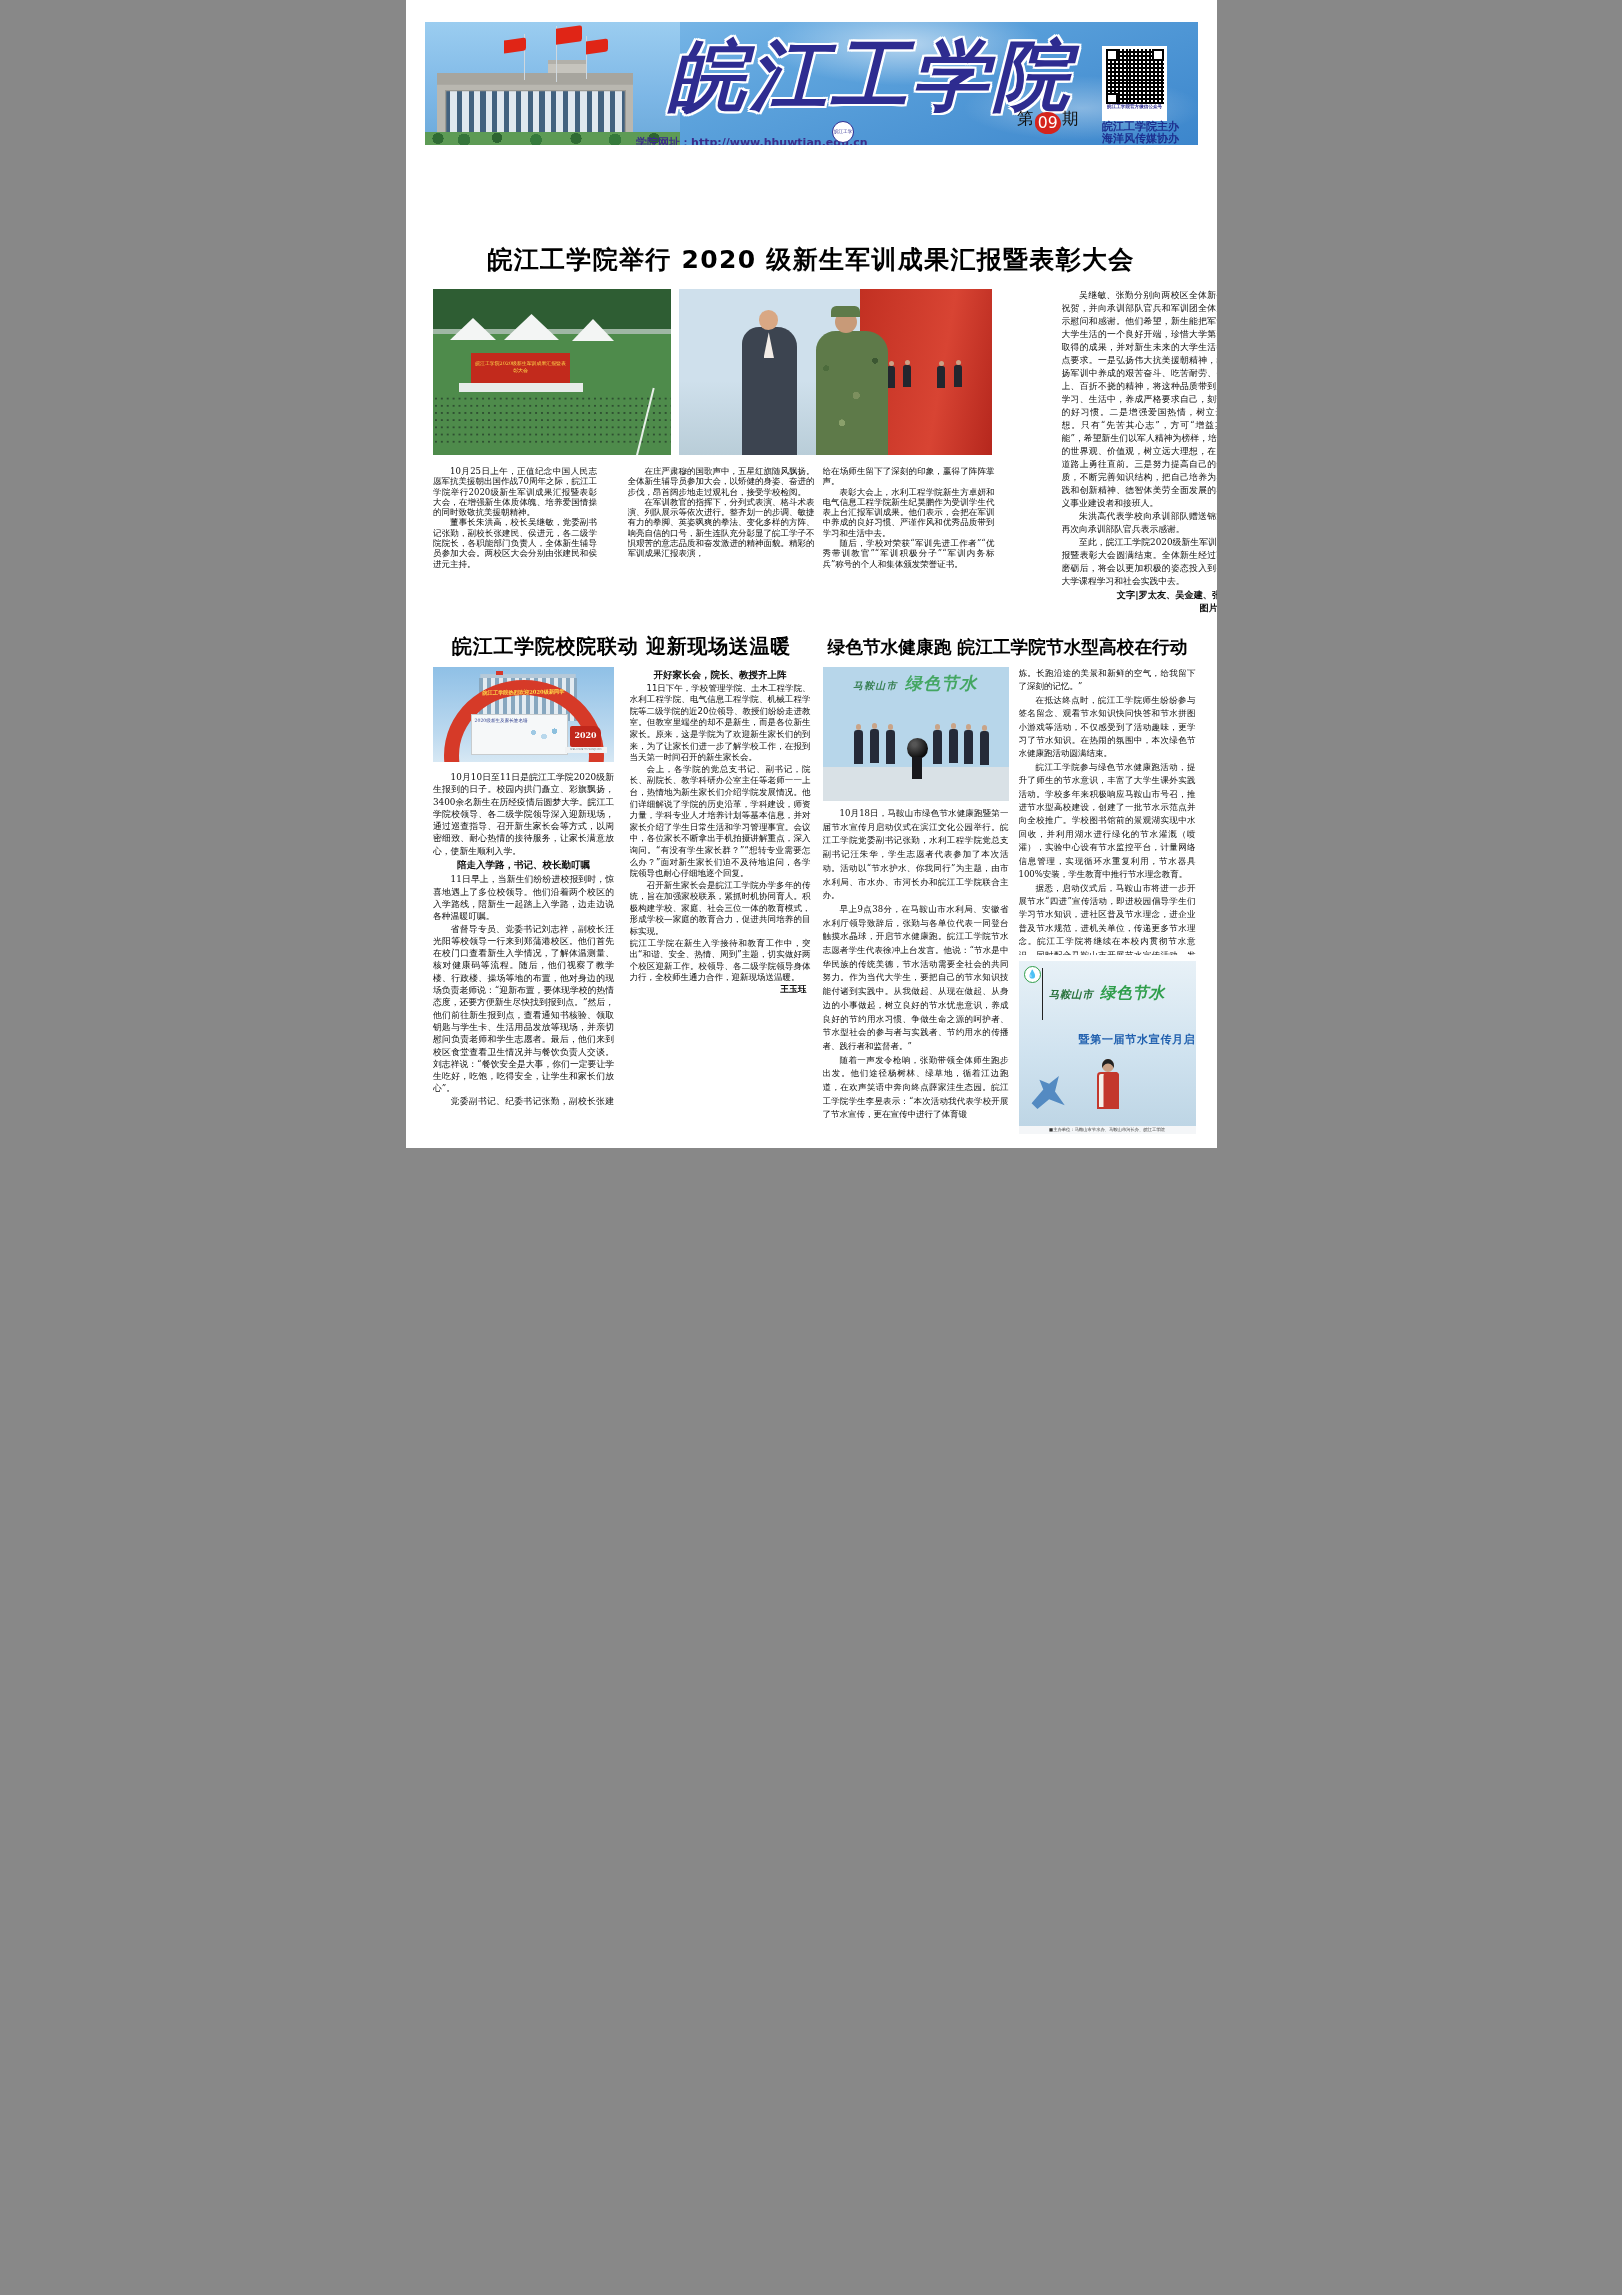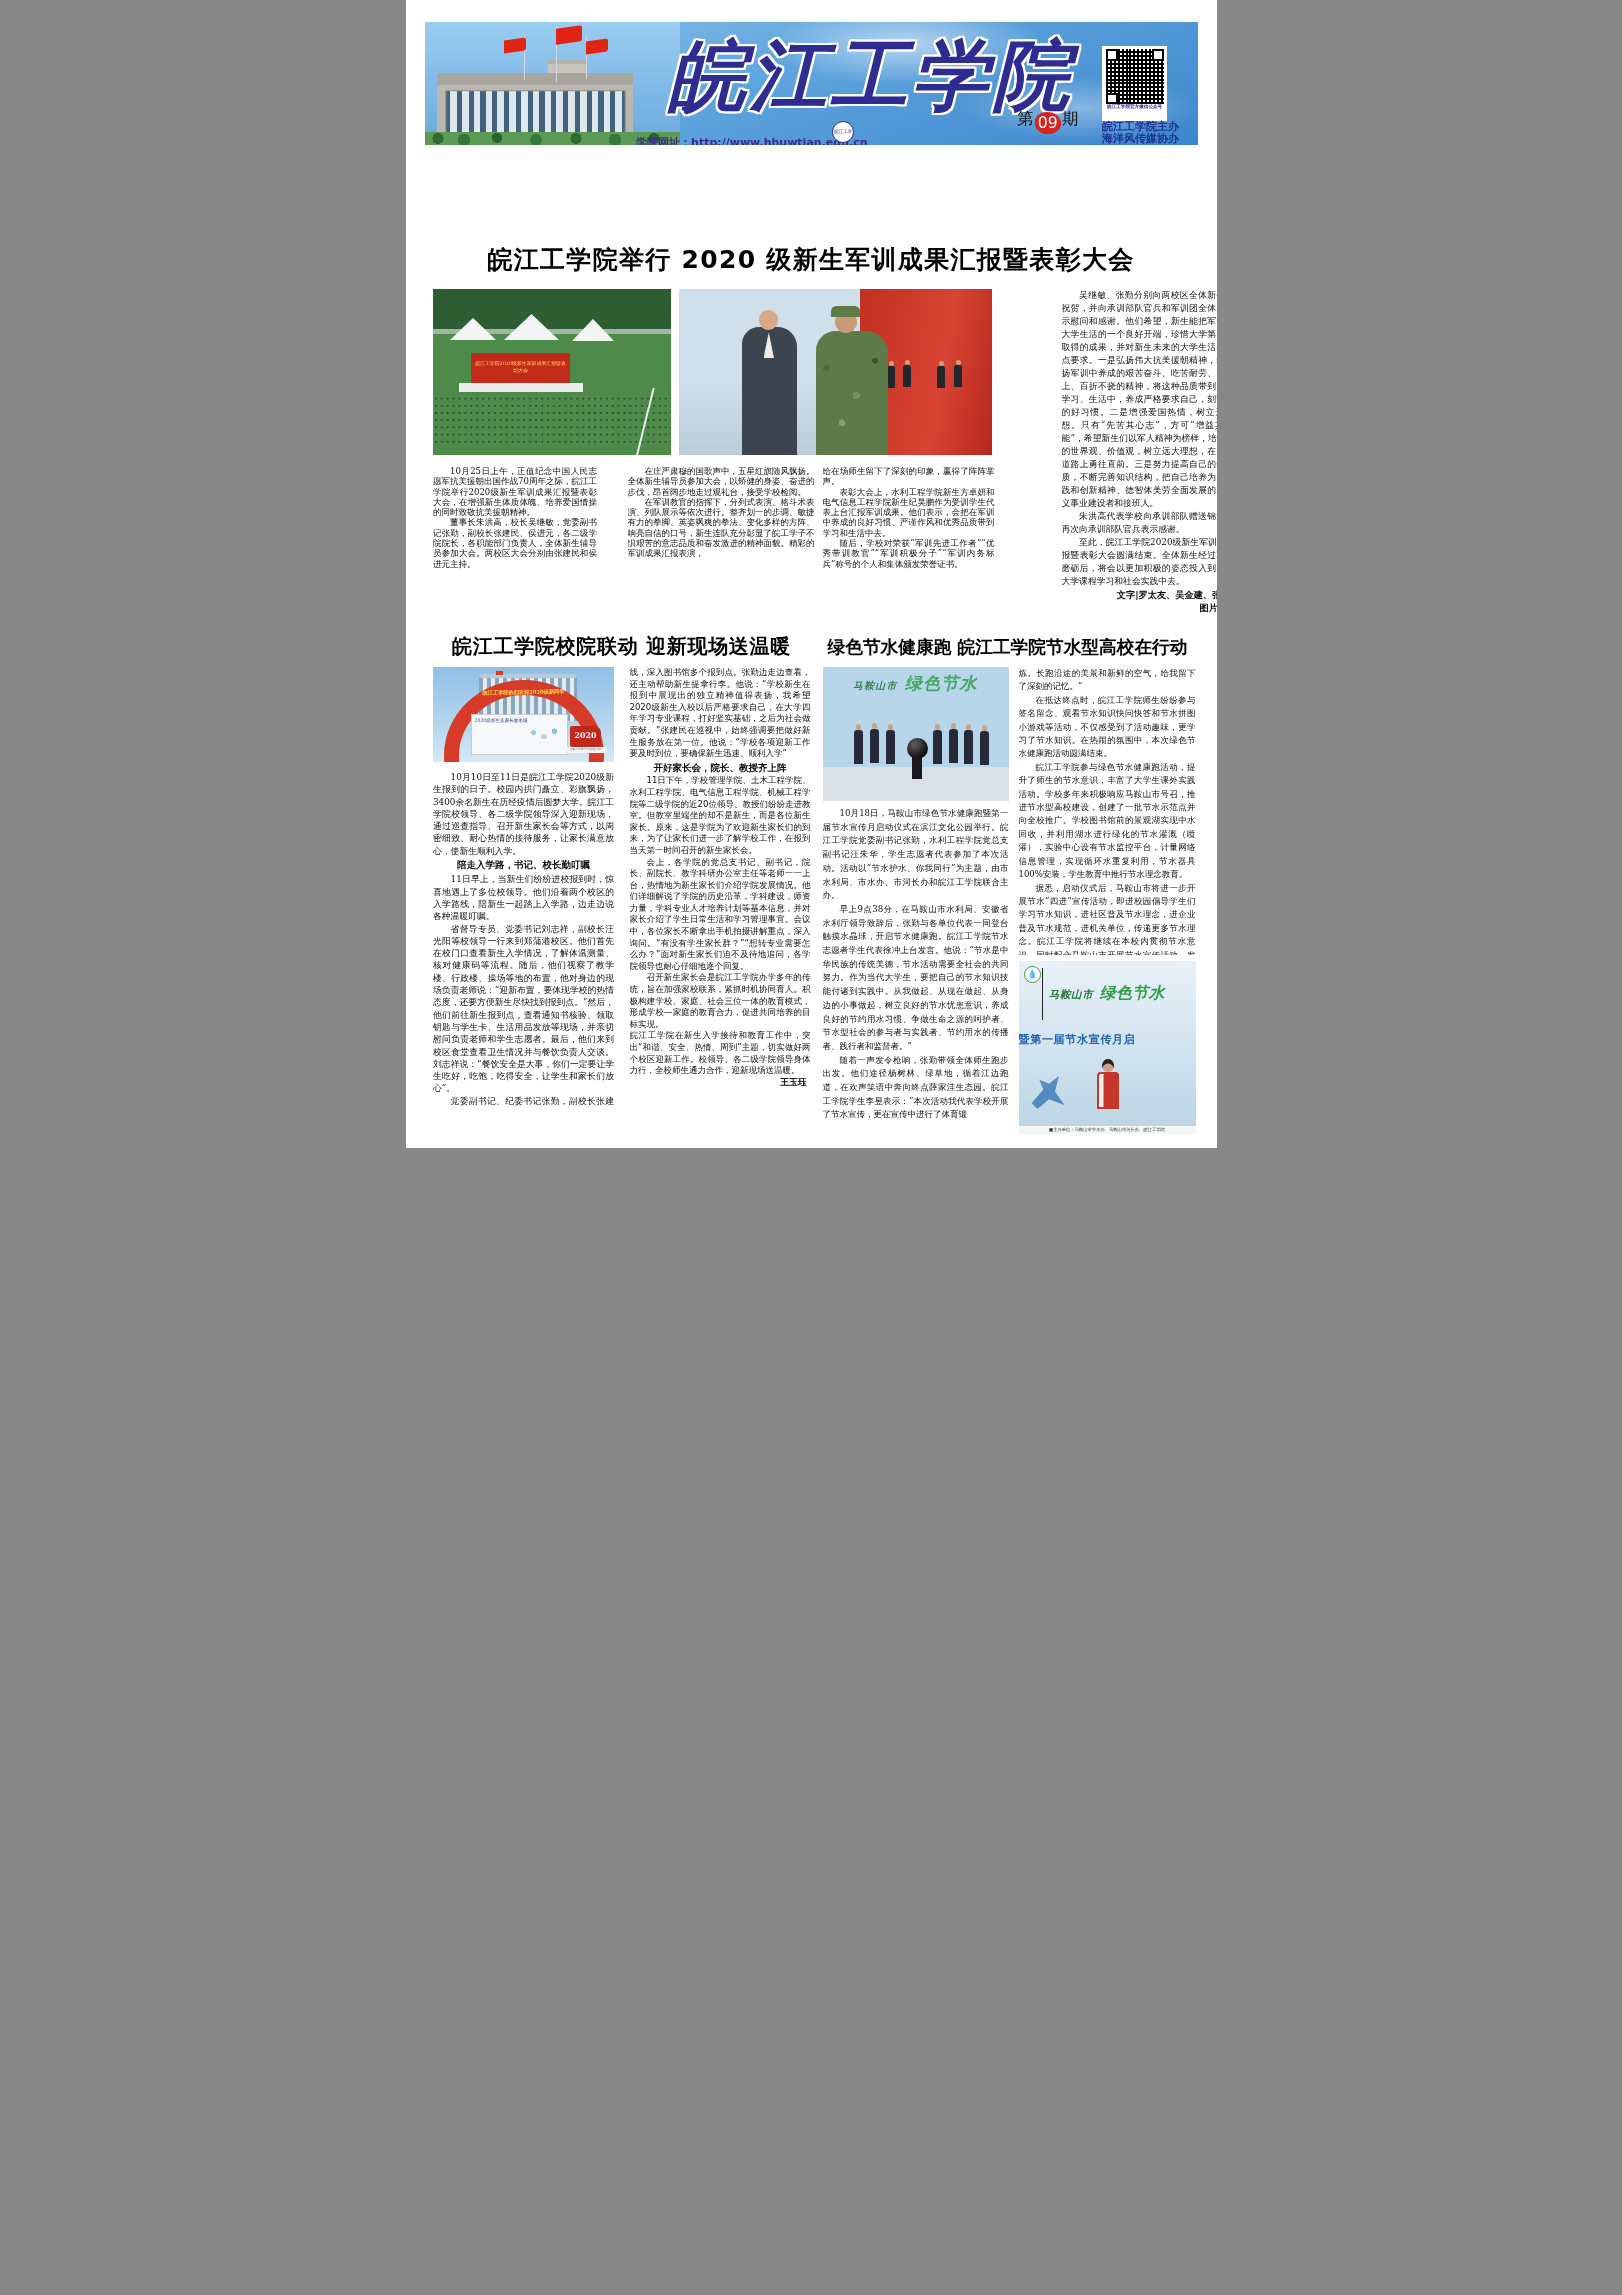--- a/index.html
+++ b/index.html
@@ -113,21 +113,21 @@
   .ph4 .orb { position:absolute; left:84px; top:71px; width:21px; height:21px; border-radius:50%;
     background: radial-gradient(circle at 35% 30%, #555 10%, #0d0d0d 70%); }
   .ph4 .pedestal { position:absolute; left:89px; top:90px; width:10.5px; height:22px; background:#18181c; }
 
   .ph5 { left:613px; top:961px; width:177px; height:173px; background: linear-gradient(180deg,#e8f1f7 0%,#cfe2ef 55%,#bcd4e4 100%); }
   .ph5 .drop { position:absolute; left:5.2px; top:5.2px; width:17px; height:17px; border:1.3px solid #2f9e4b; border-radius:50%;
     color:#2f9e4b; font-size:8.5px; text-align:center; line-height:15.7px; background:#fff; }
   .ph5 .g1 { position:absolute; left:0; top:22px; width:177px; text-align:center; color:#2f9e4b; font-weight:bold;
     font-style:italic; font-size:15.7px; letter-spacing:0.7px; white-space:nowrap; }
   .ph5 .g1 small { font-size:10.5px; color:#27713a; }
-  .ph5 .g2 { position:absolute; left:0; top:71px; width:177px; text-align:left; color:#1f5fae; font-weight:900;
+  .ph5 .g2 { position:absolute; left:0; top:71px; width:177px; text-align:right; color:#1f5fae; font-weight:900;
     font-size:11px; letter-spacing:0.7px; font-family:"DejaVu Sans","Liberation Sans",sans-serif; }
   .ph5 .runner { position:absolute; left:9.2px; top:111px; width:39px; height:39px; background:#2d6fb4; opacity:.75;
     clip-path:polygon(10% 80%, 40% 45%, 30% 20%, 55% 30%, 80% 10%, 70% 50%, 95% 85%, 55% 70%, 25% 95%); }
   .ph5 .speaker { position:absolute; left:77px; top:98px; width:26px; height:59px; }
   .ph5 .speaker .head { position:absolute; left:6.5px; top:0; width:11.8px; height:13px; border-radius:50%; background:#caa185;
     box-shadow: inset 0 4.6px 0 #222; }
   .ph5 .speaker .vest { position:absolute; left:1.3px; top:13px; width:22px; height:37px; background:#c3372c; border-radius:3.9px 3.9px 0 0;
     box-shadow: inset 0 0 0 2px #c3372c, inset 6.5px 0 0 #f4f0ea; }
   .ph5 .mic { position:absolute; left:23.6px; top:6.5px; width:1.3px; height:52px; background:#222; }
   .ph5 .cap5 { position:absolute; left:0; bottom:0; width:177px; height:8.5px; background:rgba(250,250,250,.9);
@@ -250,21 +250,20 @@
 
   <div class="abs col colA" style="left:27.5px;top:771px;width:181px;height:335px;">
     <div class="p">10月10日至11日是皖江工学院2020级新生报到的日子。校园内拱门矗立、彩旗飘扬，3400余名新生在历经疫情后圆梦大学。皖江工学院校领导、各二级学院领导深入迎新现场，通过巡查指导、召开新生家长会等方式，以周密细致、耐心热情的接待服务，让家长满意放心，使新生顺利入学。</div>
     <div class="subhead">陪走入学路，书记、校长勤叮嘱</div>
     <div class="p">11日早上，当新生们纷纷进校报到时，惊喜地遇上了多位校领导。他们沿着两个校区的入学路线，陪新生一起踏上入学路，边走边说各种温暖叮嘱。</div>
     <div class="p">省督导专员、党委书记刘志祥，副校长汪光阳等校领导一行来到郑蒲港校区。他们首先在校门口查看新生入学情况，了解体温测量、核对健康码等流程。随后，他们视察了教学楼、行政楼、操场等地的布置，他对身边的现场负责老师说：“迎新布置，要体现学校的热情态度，还要方便新生尽快找到报到点。”然后，他们前往新生报到点，查看通知书核验、领取钥匙与学生卡、生活用品发放等现场，并亲切慰问负责老师和学生志愿者。最后，他们来到校区食堂查看卫生情况并与餐饮负责人交谈。刘志祥说：“餐饮安全是大事，你们一定要让学生吃好，吃饱，吃得安全，让学生和家长们放心”。</div>
     <div class="p">党委副书记、纪委书记张勤，副校长张建民等校领导一行，沿着霍里山校区新生入学路</div>
   </div>
 
   <div class="abs col colB" style="left:224px;top:667px;width:181px;height:467px;">
-    <div class="cont">线，深入图书馆多个报到点。张勤边走边查看，还主动帮助新生提拿行李。他说：“学校新生在报到中展现出的独立精神值得表扬，我希望2020级新生入校以后严格要求自己，在大学四年学习专业课程，打好坚实基础，之后为社会做贡献。”张建民在巡视中，始终强调要把做好新生服务放在第一位。他说：“学校各项迎新工作要及时到位，要确保新生迅速、顺利入学”</div>
     <div class="subhead">开好家长会，院长、教授齐上阵</div>
     <div class="p">11日下午，学校管理学院、土木工程学院、水利工程学院、电气信息工程学院、机械工程学院等二级学院的近20位领导、教授们纷纷走进教室。但教室里端坐的却不是新生，而是各位新生家长。原来，这是学院为了欢迎新生家长们的到来，为了让家长们进一步了解学校工作，在报到当天第一时间召开的新生家长会。</div>
     <div class="p">会上，各学院的党总支书记、副书记，院长、副院长、教学科研办公室主任等老师一一上台，热情地为新生家长们介绍学院发展情况。他们详细解说了学院的历史沿革，学科建设，师资力量，学科专业人才培养计划等基本信息，并对家长介绍了学生日常生活和学习管理事宜。会议中，各位家长不断拿出手机拍摄讲解重点，深入询问。“有没有学生家长群？”“想转专业需要怎么办？”面对新生家长们迫不及待地追问，各学院领导也耐心仔细地逐个回复。</div>
     <div class="p">召开新生家长会是皖江工学院办学多年的传统，旨在加强家校联系，紧抓时机协同育人。积极构建学校、家庭、社会三位一体的教育模式，形成学校—家庭的教育合力，促进共同培养的目标实现。</div>
     <div class="p" style="display:inline;">皖江工学院在新生入学接待和教育工作中，突出“和谐、安全、热情、周到”主题，切实做好两个校区迎新工作。校领导、各二级学院领导身体力行，全校师生通力合作，迎新现场送温暖。</div>
     <span class="byline" style="float:right;font-size:8.8px;">王玉珏</span>
   </div>
 
   <div class="abs art-head br-head">绿色节水健康跑  皖江工学院节水型高校在行动</div>
 

